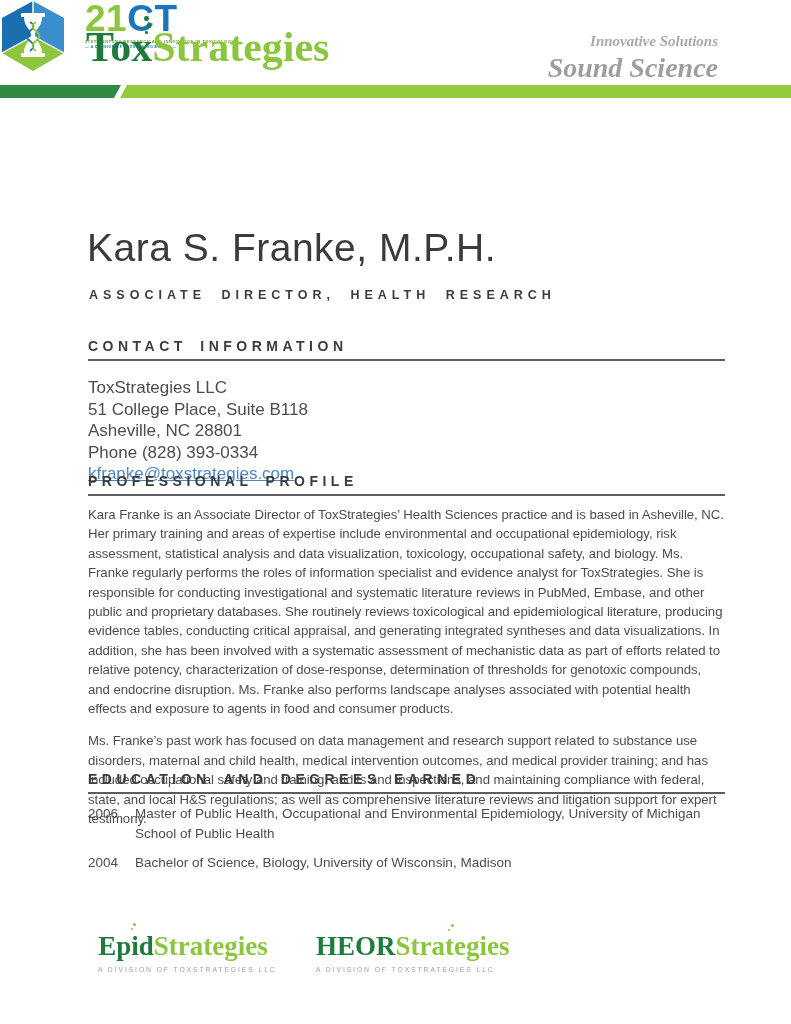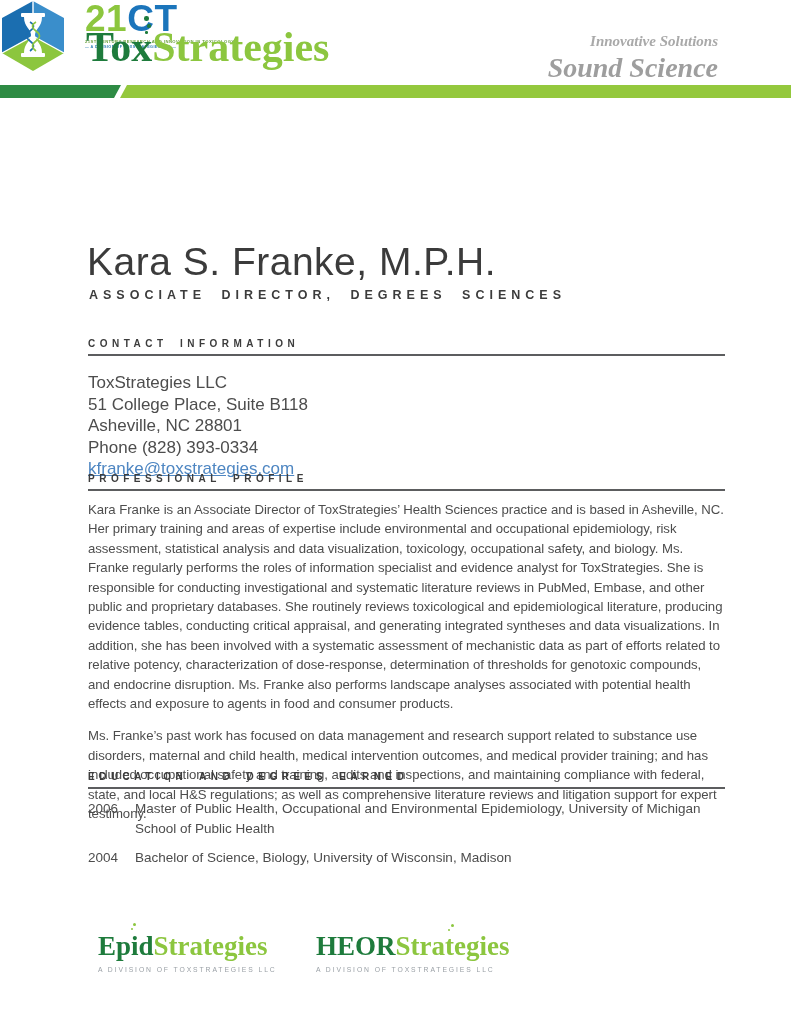--- a/index.html
+++ b/index.html
@@ -21,43 +21,43 @@
 
   .tagline { position:absolute; right:73px; top:33px; text-align:right; font-family:"Liberation Serif", serif; font-style:italic; line-height:1.15; }
   .tagline .t1 { font-size:15px; font-weight:700; color:#a9a9a9; }
   .tagline .t2 { font-size:28px; font-weight:700; color:#9e9e9e; margin-top:2px; }
 
   .bar { position:absolute; left:0; top:85px; width:791px; height:13px; }
   .bar-dark  { position:absolute; left:0; top:0; width:121px; height:13px; background:#2e8b44; clip-path:polygon(0 0, 100% 0, calc(100% - 7px) 100%, 0 100%); }
   .bar-light { position:absolute; left:120px; top:0; right:0; height:13px; background:#94c83d; clip-path:polygon(7px 0, 100% 0, 100% 100%, 0 100%); }
 
   
-  .name { position:absolute; left:87px; top:240px; font-size:39px; color:#3b3b3b; letter-spacing:0.5px; white-space:nowrap; }
+  .name { position:absolute; left:87px; top:226px; font-size:39px; color:#3b3b3b; letter-spacing:0.5px; white-space:nowrap; }
   .job-titles { position:absolute; left:89px; top:281px; font-size:12.5px; font-weight:700; color:#3c3c3c; letter-spacing:5px; word-spacing:7px; line-height:28px; white-space:nowrap; }
 
   
   .section { position:absolute; left:88px; width:637px; }
-  .section-heading { font-size:10px; font-weight:700; letter-spacing:4.5px; word-spacing:5px; color:#3c3c3c; padding-bottom:5px; border-bottom:2px solid #5c5d5f; white-space:nowrap; }
+  .section-heading { font-size:14px; font-weight:700; letter-spacing:4.5px; word-spacing:5px; color:#3c3c3c; padding-bottom:5px; border-bottom:2px solid #5c5d5f; white-space:nowrap; }
   .sec-contact   { top:338px; }
   .sec-profile   { top:473px; }
   .sec-education { top:771px; }
 
   .contact-lines { margin-top:16px; font-size:17px; line-height:21.5px; color:#4d4d4d; }
   .email-link { color:#4e86c2; text-decoration:underline; cursor:pointer; }
 
   .para { margin:0; margin-top:9px; font-size:13.2px; line-height:19.4px; color:#4d4d4d; letter-spacing:-0.05px; text-align:left; }
   .para + .para { margin-top:13px; }
 
   .edu-row { display:flex; margin-top:10px; font-size:13.5px; line-height:19.5px; color:#4d4d4d; }
   .edu-row:first-of-type { margin-top:9px; }
   .edu-year { flex:0 0 47px; }
   .edu-degree { flex:1; }
 
   
-  .flogo { position:absolute; font-family:"Liberation Serif", serif; }
+  .flogo { position:absolute; text-align:center; font-family:"Liberation Serif", serif; }
   .flogo-big { position:relative; display:inline-block; font-size:27px; font-weight:700; line-height:1.1; white-space:nowrap; }
   .flogo .p1 { color:#1e7b3c; }
   .flogo .p2 { color:#8cc63f; }
   .flogo-sub { margin-top:4px; font-family:"Liberation Sans", sans-serif; font-size:6.8px; letter-spacing:1.9px; color:#9aa0a6; white-space:nowrap; }
   .f-epid { left:98px; top:932px; width:170px; }
   .f-heor { left:316px; top:932px; width:172px; }
   .mini-dots i { position:absolute; border-radius:50%; background:#8cc63f; }
   .f-epid .mini-dots i.m1 { width:2px; height:2px; left:33px; top:-4px; }
   .f-epid .mini-dots i.m2 { width:3px; height:3px; left:35px; top:-9px; }
   .f-heor .mini-dots i.m1 { width:2px; height:2px; left:132px; top:-3px; }
@@ -92,21 +92,21 @@
     <div class="t2">Sound Science</div>
   </div>
 
   <div class="bar">
     <div class="bar-dark"></div>
     <div class="bar-light"></div>
   </div>
 
   <div class="name">Kara S. Franke, M.P.H.</div>
   <div class="job-titles">
-    <div>ASSOCIATE DIRECTOR, DEGREES SCIENCES</div>
+    <div>ASSOCIATE DIRECTOR, HEALTH RESEARCH</div>
   </div>
 
   <div class="section sec-contact">
     <div class="section-heading">CONTACT INFORMATION</div>
     <div class="contact-lines">
       <div>ToxStrategies LLC</div>
       <div>51 College Place, Suite B118</div>
       <div>Asheville, NC 28801</div>
       <div>Phone (828) 393-0334</div>
       <div><a class="email-link">kfranke@toxstrategies.com</a></div>

